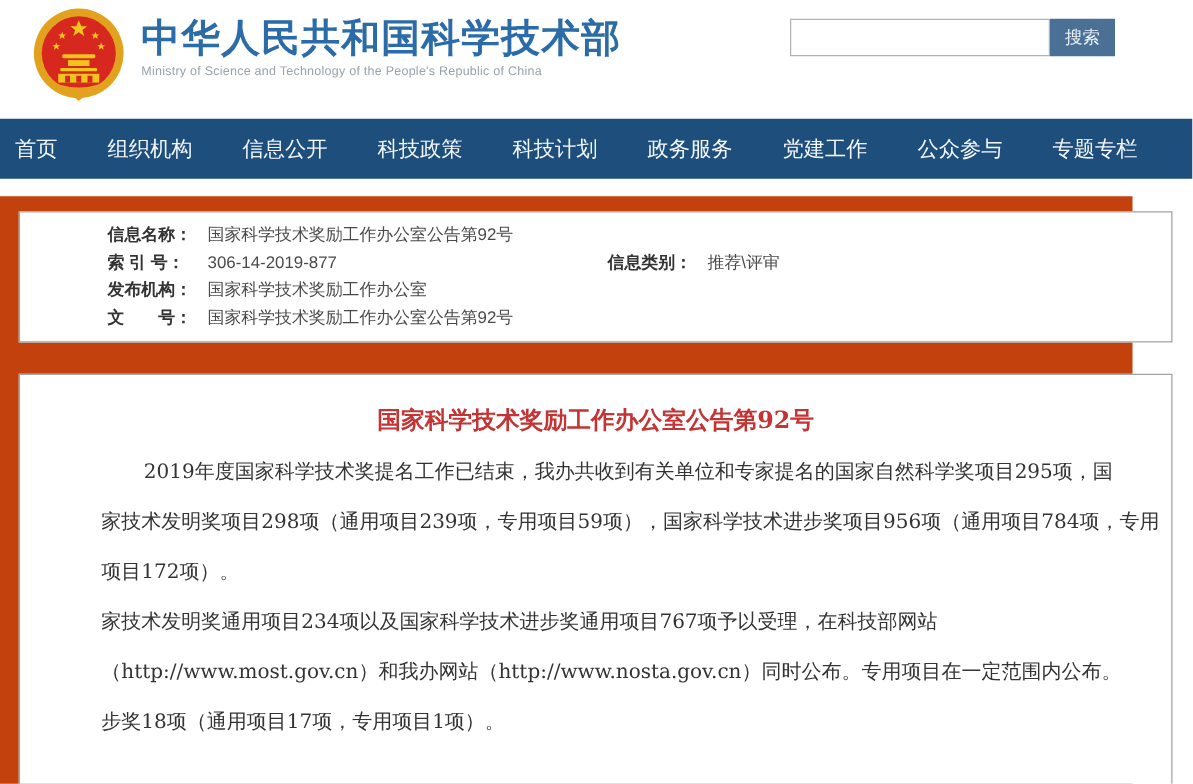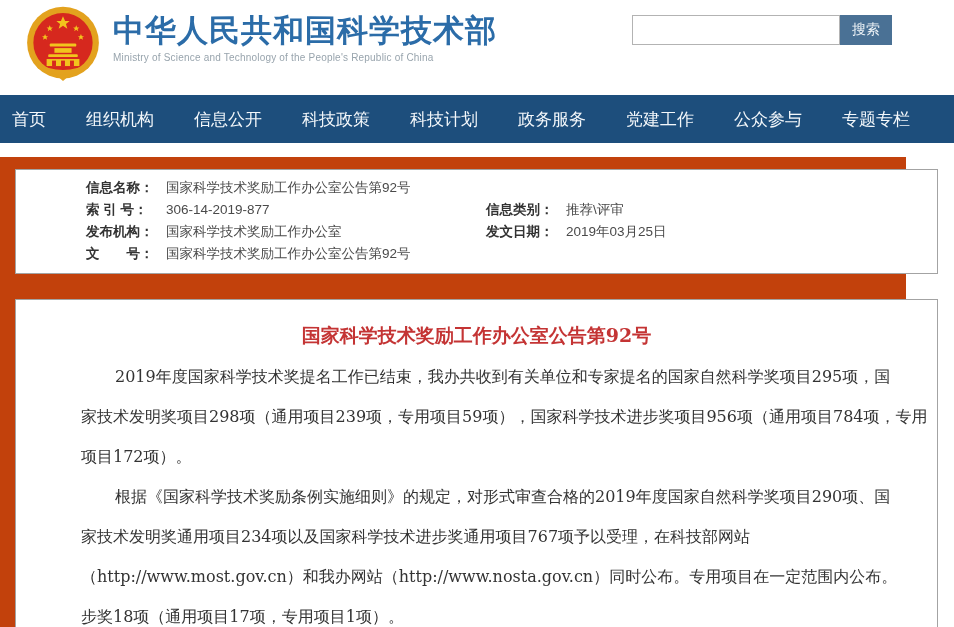--- a/index.html
+++ b/index.html
@@ -138,33 +138,29 @@
           <span class="info-label">发布机构：</span><span class="info-value">国家科学技术奖励工作办公室</span>
         </div>
         <div class="info-row">
           <span class="info-label">文　　号：</span><span class="info-value">国家科学技术奖励工作办公室公告第92号</span>
         </div>
       </div>
       <div class="info-col info-col-right">
         <div class="info-row">
           <span class="info-label">信息类别：</span><span class="info-value">推荐\评审</span>
         </div>
-        <div class="info-row">
-          <span class="info-label">发文日期：</span><span class="info-value">2019年03月25日</span>
-        </div>
       </div>
     </section>
 
     <section class="article-box">
       <h1 class="article-title">国家科学技术奖励工作办公室公告第92号</h1>
       <div class="article-body">
         <div class="article-line indent">2019年度国家科学技术奖提名工作已结束，我办共收到有关单位和专家提名的国家自然科学奖项目295项，国</div>
         <div class="article-line">家技术发明奖项目298项（通用项目239项，专用项目59项），国家科学技术进步奖项目956项（通用项目784项，专用</div>
         <div class="article-line">项目172项）。</div>
-        <div class="article-line indent">根据《国家科学技术奖励条例实施细则》的规定，对形式审查合格的2019年度国家自然科学奖项目290项、国</div>
         <div class="article-line">家技术发明奖通用项目234项以及国家科学技术进步奖通用项目767项予以受理，在科技部网站</div>
         <div class="article-line">（http://www.most.gov.cn）和我办网站（http://www.nosta.gov.cn）同时公布。专用项目在一定范围内公布。</div>
         <div class="article-line">步奖18项（通用项目17项，专用项目1项）。</div>
       </div>
     </section>
 
   </div>
 </div>
 
 </body></html>

